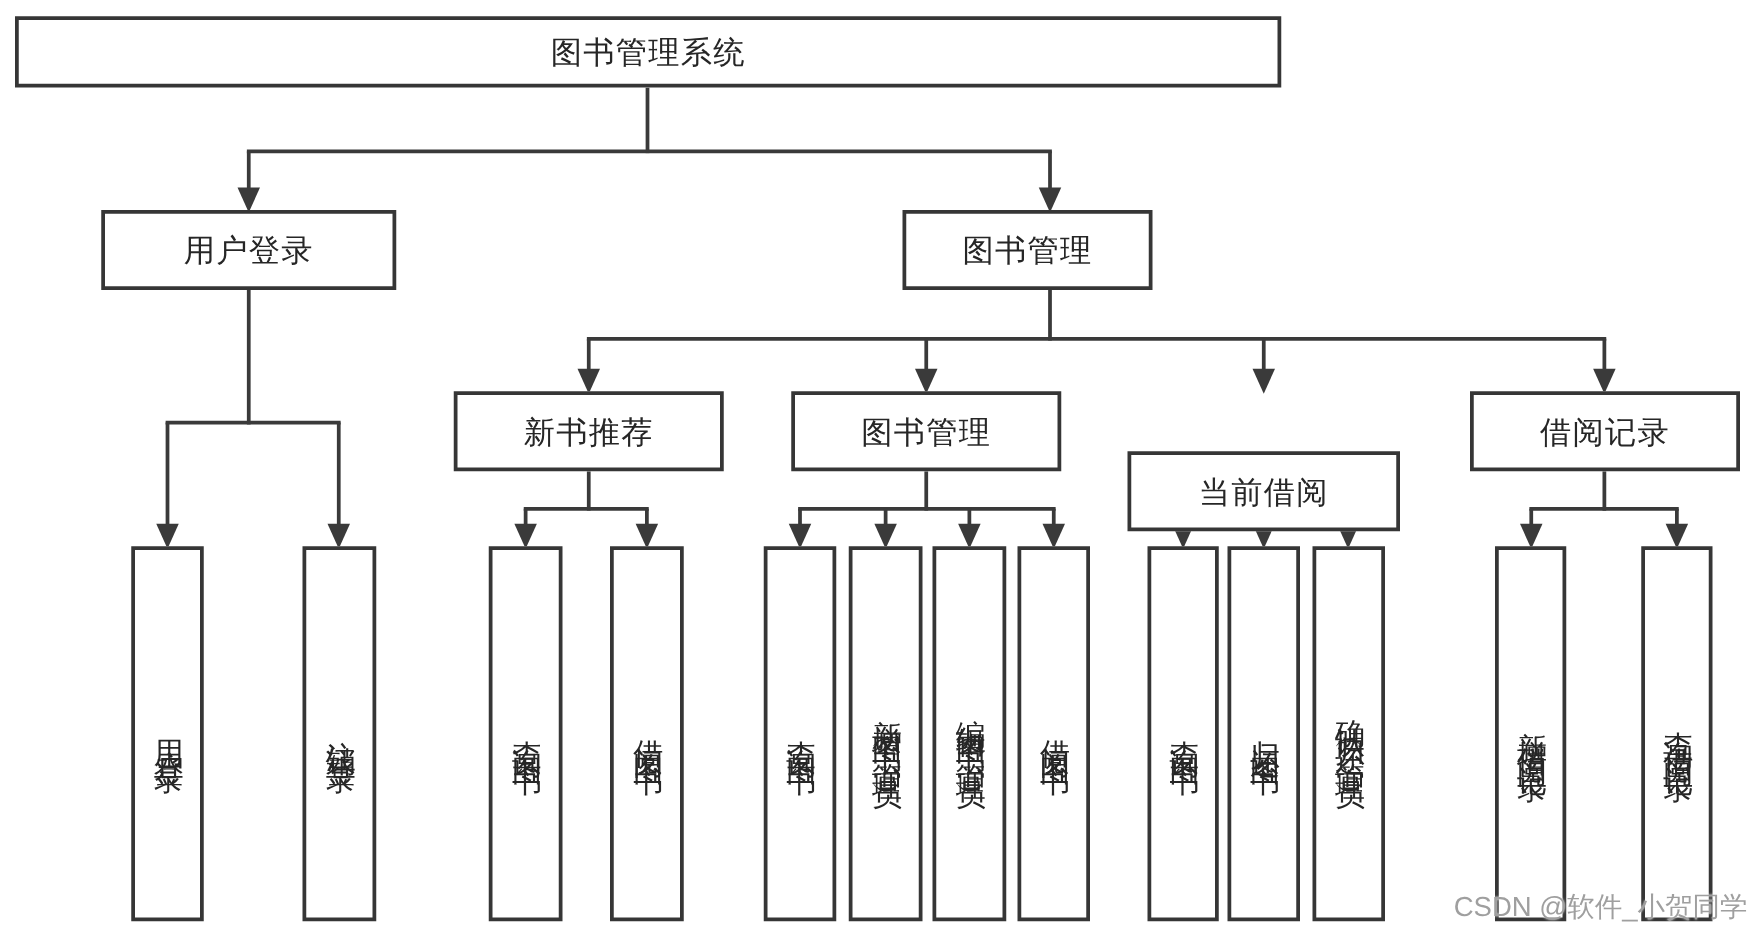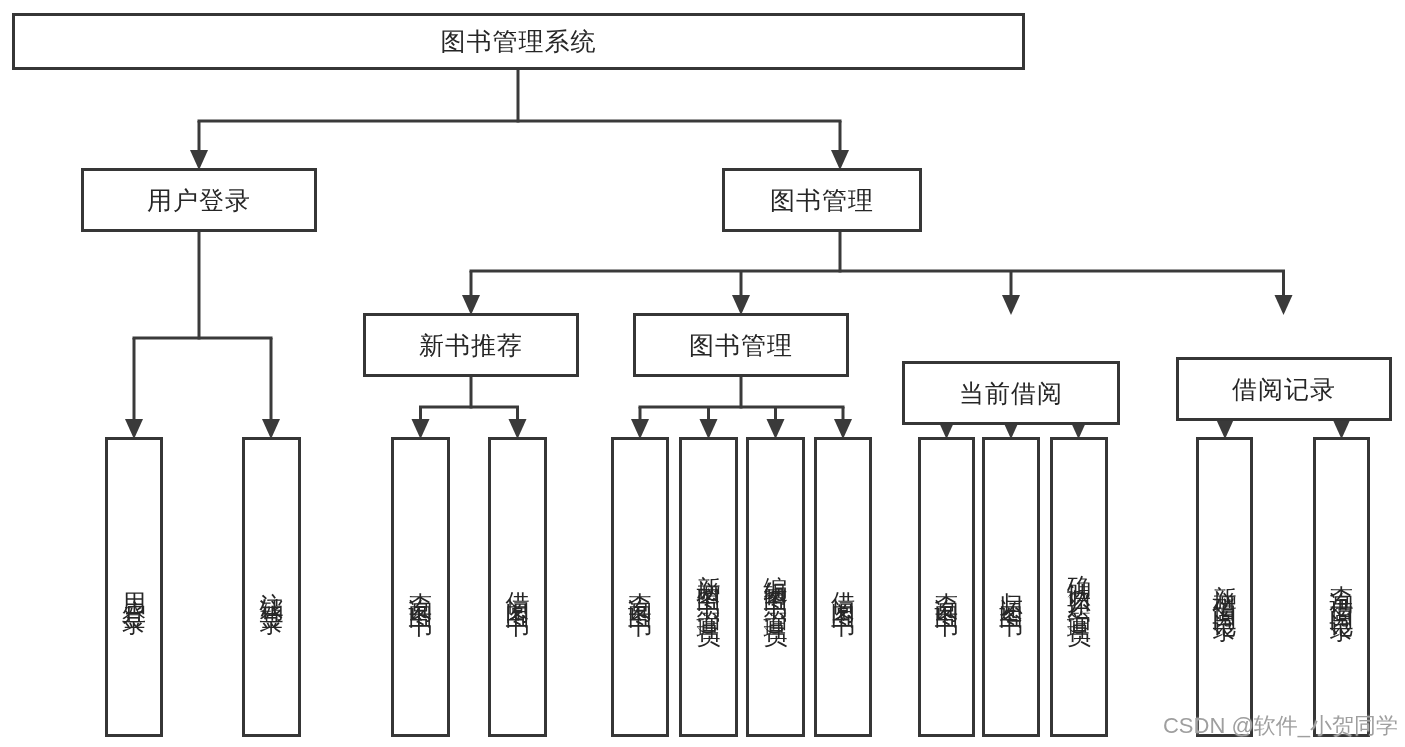--- a/index.html
+++ b/index.html
@@ -129,21 +129,21 @@
 
   <div class="box h-box lvl3" style="left:363px;width:216px;">
     <span>新书推荐</span>
   </div>
   <div class="box h-box lvl3" style="left:633px;width:216px;">
     <span>图书管理</span>
   </div>
   <div class="box h-box lvl3" style="left:902px;width:218px;margin-top:48px;">
     <span>当前借阅</span>
   </div>
-  <div class="box h-box lvl3" style="left:1176px;width:216px;margin-top:44px;">
+  <div class="box h-box lvl3" style="left:1176px;width:216px;">
     <span>借阅记录</span>
   </div>
 
   <div class="box v-box leaf" style="left:105px;width:58px;">
     <span>用户登录</span>
   </div>
   <div class="box v-box leaf" style="left:242px;width:59px;">
     <span>注销登录</span>
   </div>
 

